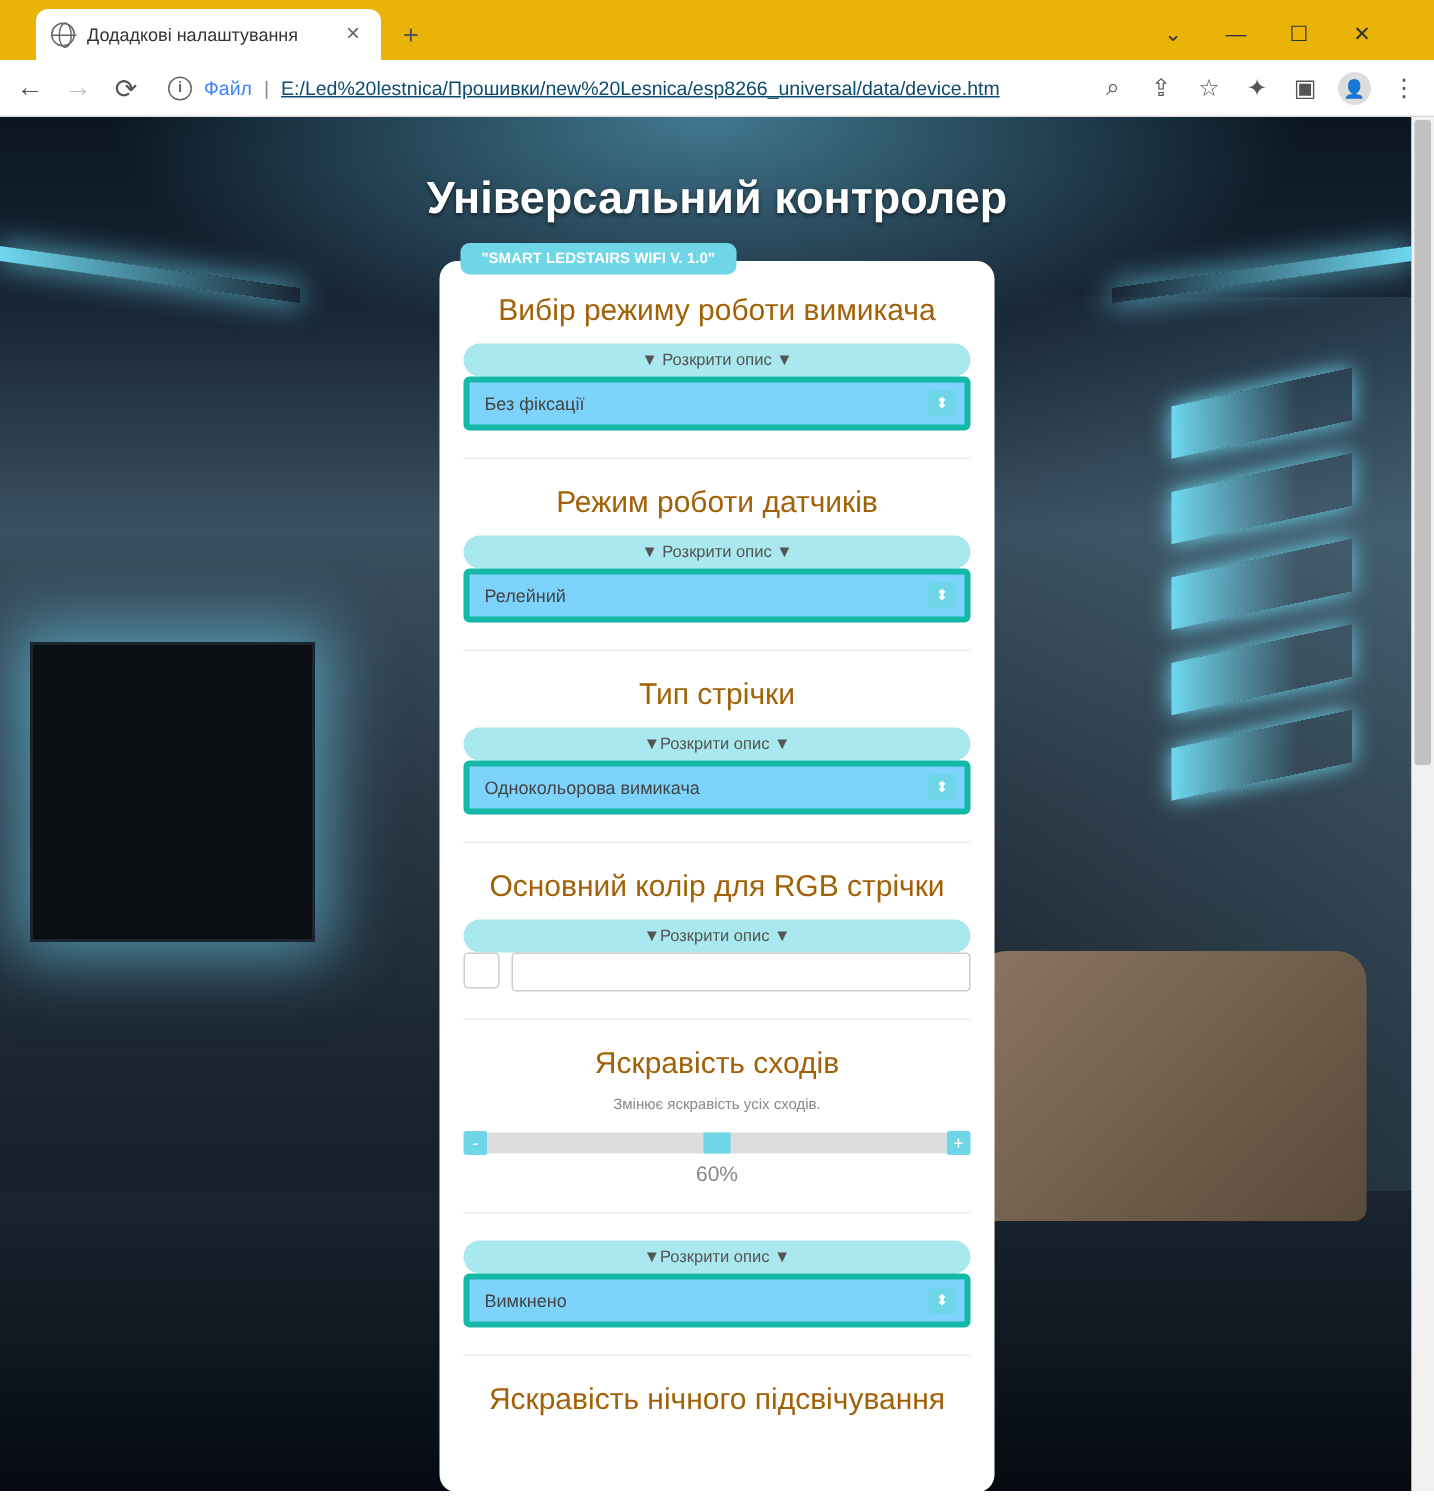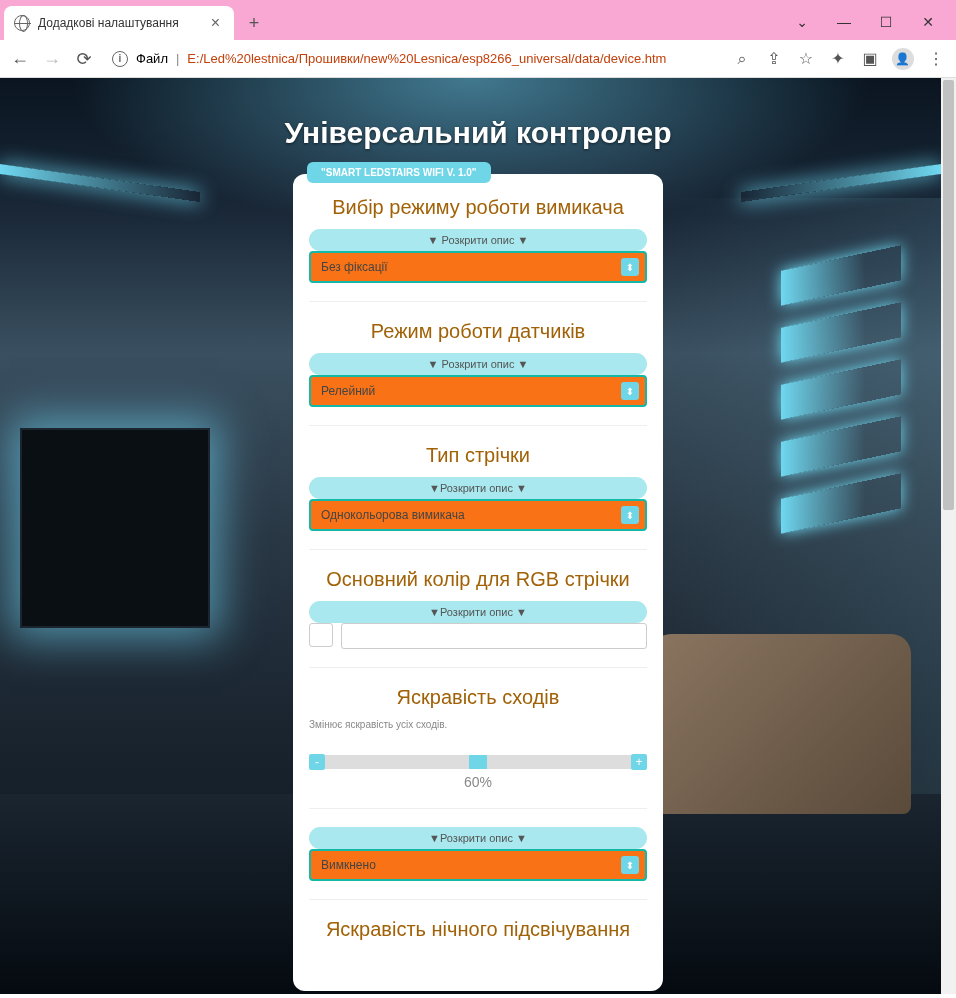--- a/index.html
+++ b/index.html
@@ -7,24 +7,24 @@
       font-family: Arial, sans-serif;
       width: 956px;
       height: 998px;
       overflow: hidden;
       background: #fff;
     }
     
     
     .titlebar {
       height: 40px;
-      background: #f9a8d4;
+      background: #eab308;
       display: flex;
       align-items: flex-end;
-      padding: 0 4px;
+      padding: 0 24px;
     }
     .tab {
       background: #fff;
       height: 34px;
       width: 230px;
       border-radius: 8px 8px 0 0;
       display: flex;
       align-items: center;
       padding: 0 10px;
       gap: 8px;
@@ -54,23 +54,23 @@
     .url-bar {
       flex: 1;
       display: flex;
       align-items: center;
       gap: 8px;
       font-size: 13px;
       color: #333;
       padding: 0 6px;
     }
     .url-info { width: 16px; height: 16px; border: 1.5px solid #666; border-radius: 50%; display: flex; align-items:center; justify-content:center; font-size:10px; font-weight:bold; color:#666; }
-    .url-label { color: #000000; }
+    .url-label { color: #3b82f6; }
     .url-sep { color: #888; }
-    .url-text { color: #c2410c; flex: 1; white-space: nowrap; overflow: hidden; text-overflow: ellipsis; }
+    .url-text { color: #0c4a6e; flex: 1; white-space: nowrap; overflow: hidden; text-overflow: ellipsis; text-decoration: underline; }
     .tool-icon { color: #555; font-size: 16px; width: 20px; text-align: center; }
     .avatar { width: 22px; height: 22px; background: #ddd; border-radius: 50%; display:flex; align-items:center; justify-content:center; font-size:12px; color:#777; }
     
     
     .viewport {
       position: relative;
       height: 916px;
       overflow: hidden;
     }
     .scrollbar-track { position: absolute; right: 0; top: 0; bottom: 0; width: 15px; background: #f1f1f1; }
@@ -124,42 +124,42 @@
       color: #fff;
       font-size: 10px;
       padding: 5px 14px;
       border-radius: 6px;
       font-weight: bold;
     }
     
     .section { padding-bottom: 18px; border-bottom: 1px solid #eee; margin-bottom: 18px; }
     .section:last-child { border-bottom: none; margin-bottom: 0; }
     .sec-title { text-align: center; font-size: 20px; color: #a16207; margin-bottom: 10px; }
-    .sec-sub { text-align: left; font-size: 10px; color: #888; margin-bottom: 24px; }
+    .sec-sub { text-align: center; font-size: 10px; color: #888; margin-bottom: 12px; }
     
     .expand-btn {
       display: block;
       width: 100%;
       background: #a8e8ee;
       border: none;
       border-radius: 14px;
       padding: 5px 0;
       font-size: 11px;
       color: #555;
       cursor: pointer;
     }
     
     .select-box {
       position: relative;
-      border: 2px solid #14b8a6;
+      border: 4px solid #14b8a6;
       border-radius: 4px;
       padding: 7px 32px 7px 10px;
       font-size: 12px;
       color: #444;
-      background: #f97316;
+      background: #7dd3fc;
     }
     .select-arrow {
       position: absolute;
       right: 6px;
       top: 50%;
       transform: translateY(-50%);
       width: 18px;
       height: 18px;
       background: #6fd6e8;
       border-radius: 3px;

